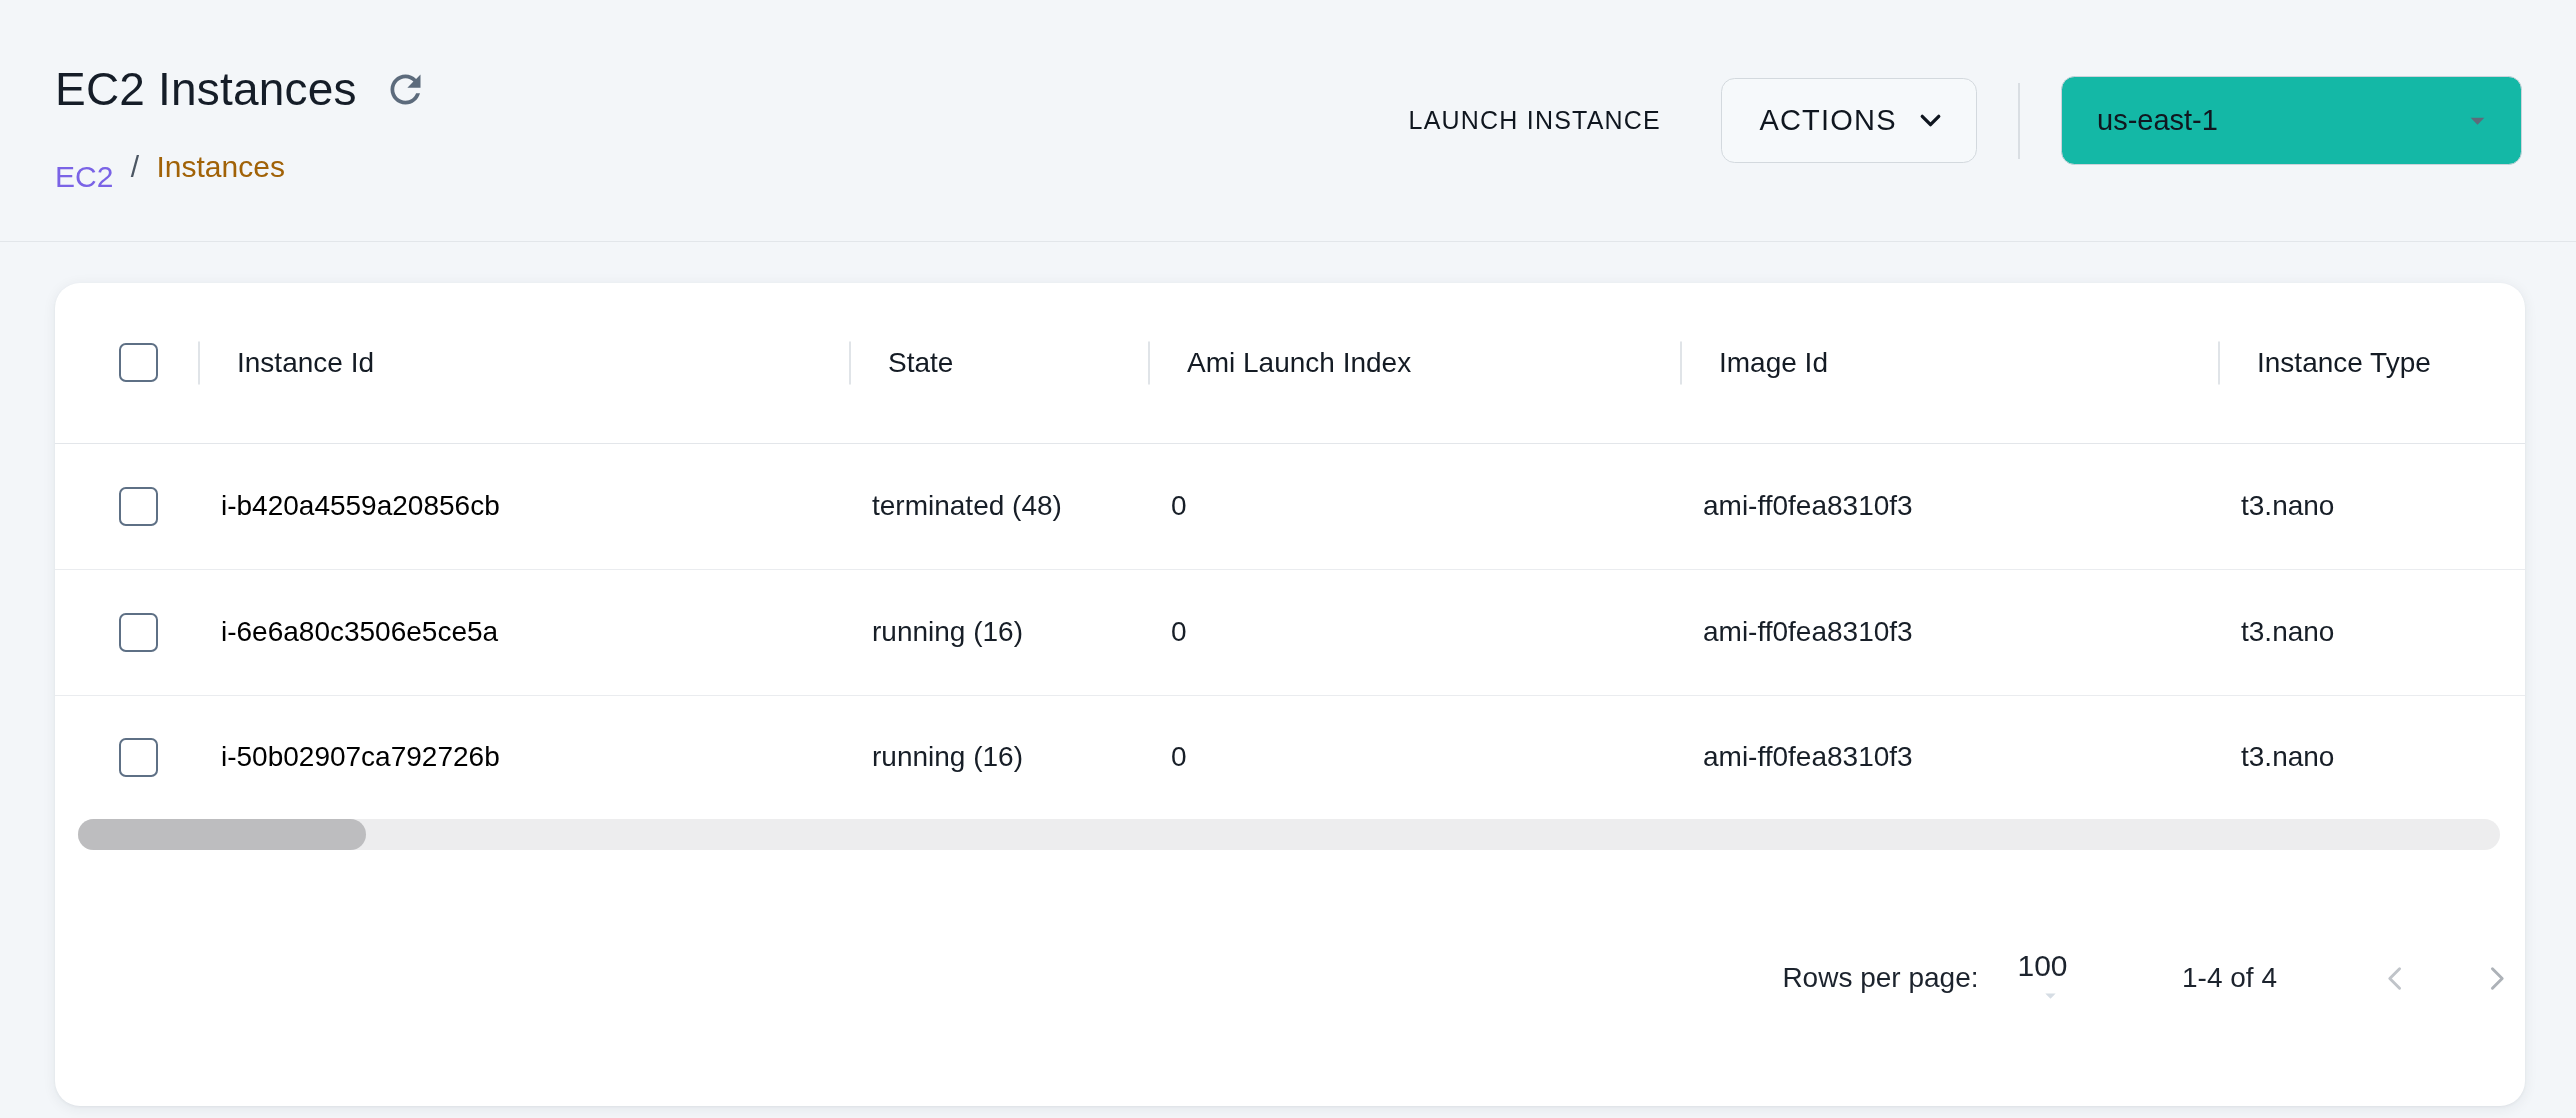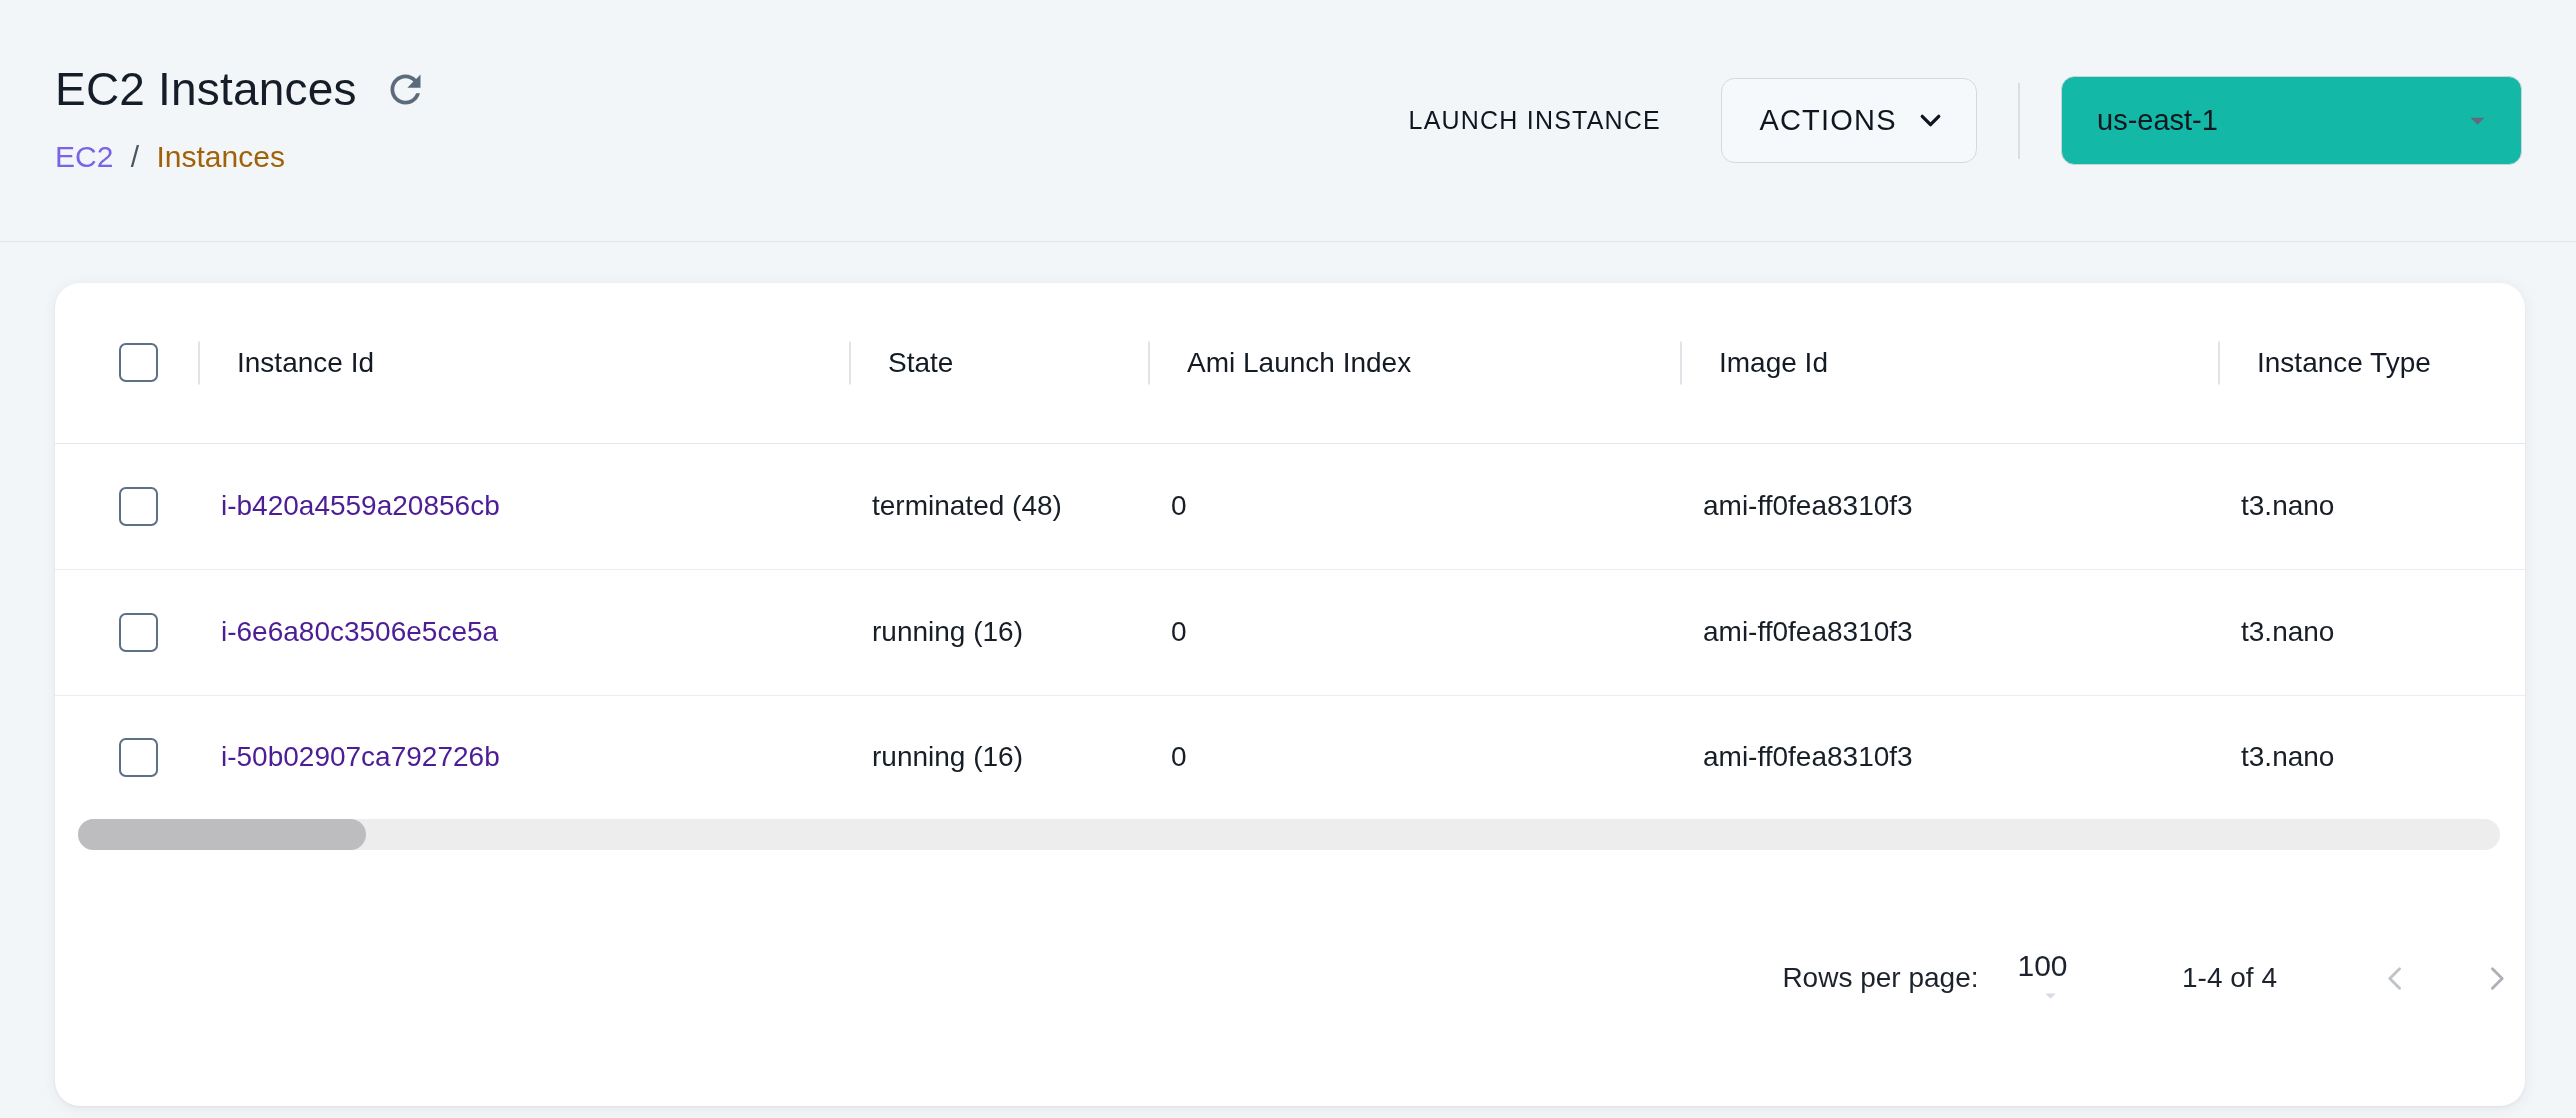--- a/index.html
+++ b/index.html
@@ -29,21 +29,21 @@
   .refresh-btn {
     background: none; border: none; cursor: pointer;
     width: 48px; height: 48px;
     display: flex; align-items: center; justify-content: center;
   }
   .breadcrumb {
     margin-top: 25px;
     display: flex; align-items: center; gap: 17.4px;
     font-size: 30px;
   }
-  .breadcrumb a { color: #7a63e6; text-decoration: none; cursor: pointer; }
+  .breadcrumb a { color: #7a63e6; text-decoration: none; cursor: pointer; margin-top: 20px; }
   .breadcrumb .sep { color: #4b5663; }
   .breadcrumb .current { color: #a16207; }
 
   .header-controls {
     position: absolute;
     top: 76px; right: 54px;
     display: flex; align-items: center;
     height: 89px;
   }
   .text-button {
@@ -125,21 +125,21 @@
   tbody td {
     height: 126px;
     vertical-align: middle;
     font-size: 28px; color: #171e27;
     padding-left: 23px;
     border-bottom: 1px solid #eaecef;
     white-space: nowrap; overflow: hidden;
   }
   tbody tr:last-child td { height: 124px; border-bottom: none; }
   tbody td.check-col { padding-left: 64px; }
-  td a.id-link { color: #4c1d95; text-decoration: none; cursor: pointer; }
+  td a.id-link { color: #000000; text-decoration: none; cursor: pointer; }
 
   .cbx {
     appearance: none; -webkit-appearance: none;
     width: 39px; height: 39px;
     border: 2.9px solid #5e7085;
     border-radius: 6.8px;
     background: #fff;
     cursor: pointer;
     display: block;
   }

